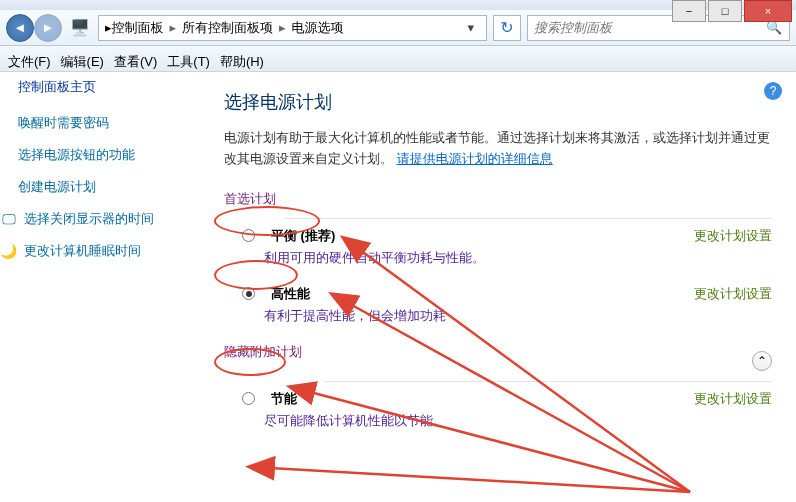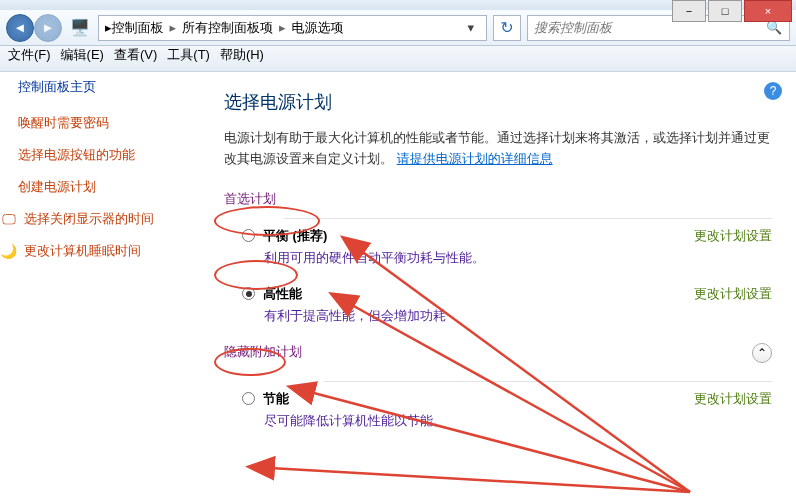--- a/index.html
+++ b/index.html
@@ -21,50 +21,50 @@
     .explorer-icon { width: 24px; height: 24px; display: flex; align-items: center; justify-content: center; font-size: 16px; }
     .breadcrumb { flex: 1; height: 26px; background: #fff; border: 1px solid #a8b8c8; display: flex; align-items: center; padding: 0 6px; font-size: 13px; }
     .crumb-sep { margin: 0 6px; color: #666; }
     .crumb-drop { margin-left: auto; padding: 0 6px; color: #444; }
     .refresh-btn { width: 28px; height: 26px; background: #fff; border: 1px solid #a8b8c8; display: flex; align-items: center; justify-content: center; color: #2a6cb5; cursor: pointer; }
     .search-box { width: 263px; height: 26px; background: #fff; border: 1px solid #a8b8c8; display: flex; align-items: center; padding: 0 6px; font-size: 13px; color: #888; }
     .search-box input { border: none; outline: none; flex: 1; font-size: 13px; color: #888; font-style: italic; }
     .search-icon { color: #3a6da7; font-size: 13px; margin-left: 4px; }
     
     
-    .menubar { height: 26px; background: linear-gradient(#f4f8fc, #e4ecf4); border-bottom: 1px solid #c8d4e0; display: flex; align-items: flex-start; padding: 0 8px; gap: 10px; font-size: 13px; }
+    .menubar { height: 26px; background: linear-gradient(#f4f8fc, #e4ecf4); border-bottom: 1px solid #c8d4e0; display: flex; align-items: flex-end; padding: 0 8px; gap: 10px; font-size: 13px; }
     .menu-item { cursor: pointer; }
     
     
     .body-wrap { display: flex; height: calc(502px - 10px - 36px - 26px); }
     
     
     .sidebar { width: 210px; padding: 6px 12px; font-size: 13px; }
     .sidebar-title { color: #003399; font-size: 13px; margin-bottom: 18px; margin-left: 6px; }
-    .side-link { color: #c2410c; margin-bottom: 14px; margin-left: 6px; cursor: pointer; }
+    .side-link { color: #0369a1; margin-bottom: 14px; margin-left: 6px; cursor: pointer; }
     .side-link.withicon { display: flex; align-items: center; gap: 6px; margin-left: -12px; }
     .side-icon { width: 18px; height: 18px; display: flex; align-items: center; justify-content: center; font-size: 14px; }
     
     
     .main { flex: 1; padding: 18px 24px 0 14px; font-size: 13px; position: relative; }
     .help-icon { position: absolute; right: 14px; top: 10px; width: 18px; height: 18px; border-radius: 50%; background: #3a8de0; color: #fff; font-size: 12px; display: flex; align-items: center; justify-content: center; cursor: pointer; }
     .page-title { color: #003366; font-size: 18px; margin-bottom: 14px; }
     .page-desc { color: #333; line-height: 1.6; margin-bottom: 20px; }
     .inline-link { color: #0066cc; text-decoration: underline; cursor: pointer; }
     
     .section-title { color: #701a75; margin-bottom: 10px; }
     .plan-row { display: flex; align-items: flex-start; justify-content: space-between; margin-bottom: 4px; padding-left: 18px; }
-    .radio-group { display: flex; align-items: center; gap: 8px; position: relative; }
+    .radio-group { display: flex; align-items: center; gap: 16px; position: relative; }
     .radio-circle { width: 13px; height: 13px; border: 1px solid #777; border-radius: 50%; position: relative; cursor: pointer; }
     .radio-circle.checked::after { content: ''; position: absolute; left: 2.5px; top: 2.5px; width: 6px; height: 6px; background: #333; border-radius: 50%; }
     .plan-name { font-weight: bold; }
     .plan-change { color: #4d7c0f; cursor: pointer; }
     .plan-desc { color: #4c1d95; margin-left: 40px; margin-bottom: 18px; }
     
-    .hidden-header { display: flex; align-items: flex-start; justify-content: space-between; margin-bottom: 10px; margin-top: 6px; }
+    .hidden-header { display: flex; align-items: flex-end; justify-content: space-between; margin-bottom: 10px; margin-top: 6px; }
     .collapse-btn { width: 20px; height: 20px; border: 1px solid #aaa; border-radius: 50%; display: flex; align-items: center; justify-content: center; font-size: 12px; cursor: pointer; background: linear-gradient(#fff, #eee); }
     
     
     .anno-oval { position: absolute; border: 2.5px solid #d43; border-radius: 50%; pointer-events: none; }
     .anno-arrow { position: absolute; pointer-events: none; }
     .divider-line { border: none; border-top: 1px solid #e0e4e8; margin-left: 60px; }
   </style>
 </head>
 <body>
 

